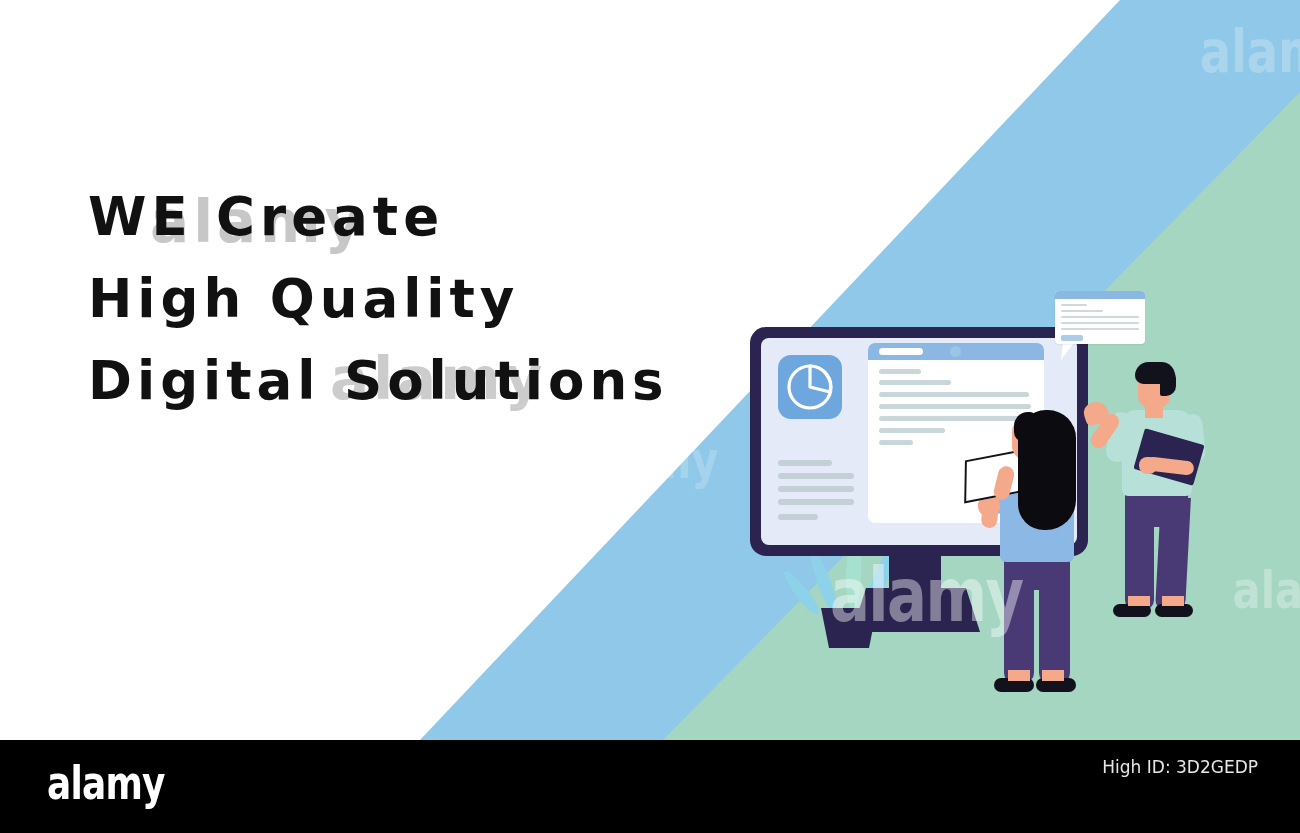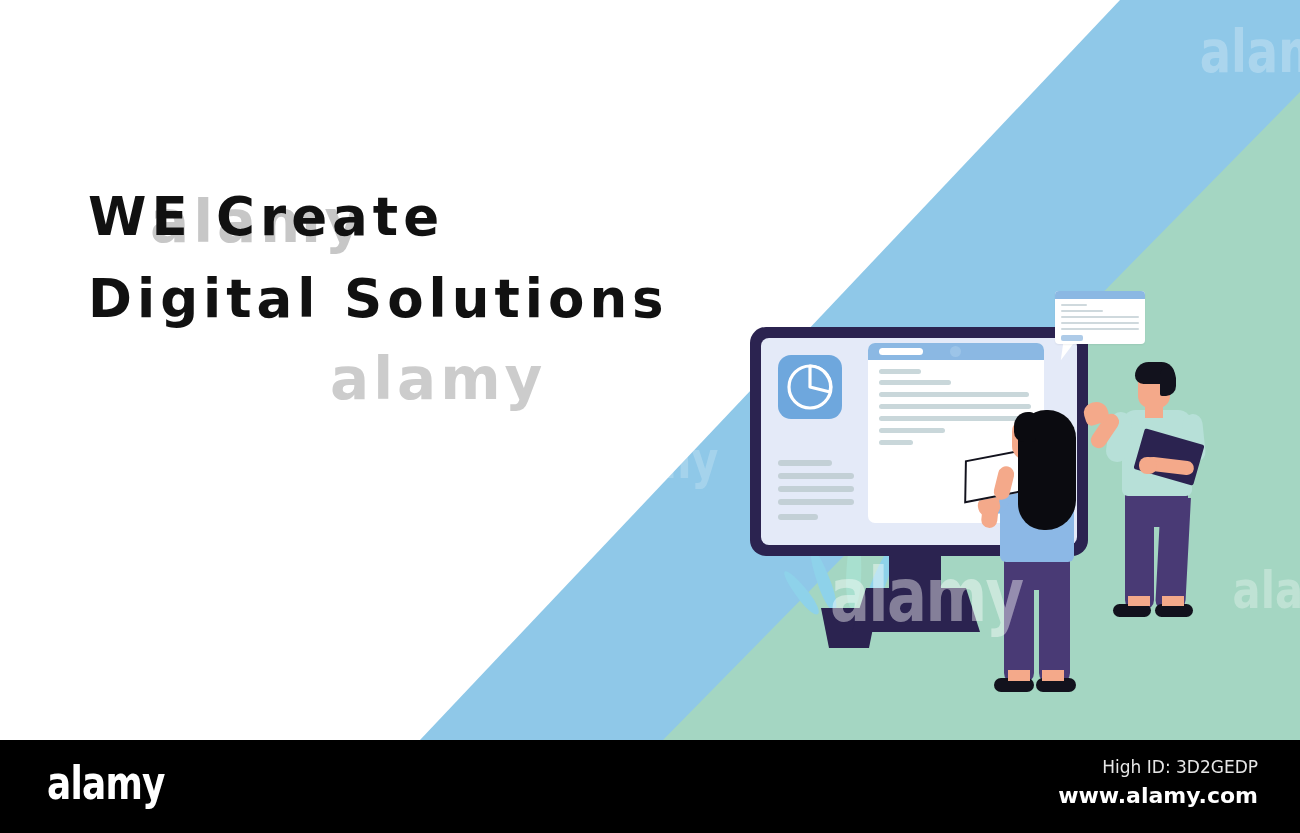--- a/index.html
+++ b/index.html
@@ -153,20 +153,21 @@
 <div class="stage">
 
   <div class="bg">
     <div class="band-blue"></div>
     <div class="band-green"></div>
   </div>
 
   <div class="hl-wm">alamy</div>
   <div class="headline">
     <div class="line">WE Create</div>
+    <div class="line">High Quality</div>
     <div class="line">Digital Solutions</div>
   </div>
   <div class="hl-wm2">alamy</div>
 
   <div class="illus">
 
     <div>
       <div class="leaf" style="left:845px;top:531px;width:15px;height:78px;transform:rotate(2deg);background:#a8e0cf;"></div>
       <div class="leaf" style="left:860px;top:540px;width:14px;height:72px;transform:rotate(22deg);"></div>
       <div class="leaf" style="left:828px;top:545px;width:13px;height:66px;transform:rotate(-20deg);"></div>
@@ -293,16 +294,15 @@
 
     <div style="position:absolute;left:830px;top:552px;z-index:8;font-family:'DejaVu Sans',sans-serif;font-weight:700;font-size:74px;color:#ffffff;opacity:.42;transform:scaleX(.8);transform-origin:left top;letter-spacing:-2px;">alamy</div>
     <div style="position:absolute;left:1180px;top:18px;z-index:8;font-family:'DejaVu Sans',sans-serif;font-weight:700;font-size:58px;color:#ffffff;opacity:.25;transform:scaleX(.8);">alamy</div>
     <div style="position:absolute;left:1215px;top:560px;z-index:8;font-family:'DejaVu Sans',sans-serif;font-weight:700;font-size:52px;color:#ffffff;opacity:.30;transform:scaleX(.8);">alamy</div>
     <div style="position:absolute;left:560px;top:430px;z-index:8;font-family:'DejaVu Sans',sans-serif;font-weight:700;font-size:52px;color:#ffffff;opacity:.20;transform:scaleX(.8);">alamy</div>
   </div>
 
   <div class="footer">
     <div class="alamy-logo">alamy</div>
     <div class="img-id">High ID: 3D2GEDP</div>
-    <div class="site">www.alamy.com</div>
   </div>
 
 </div>
 
 </body></html>

